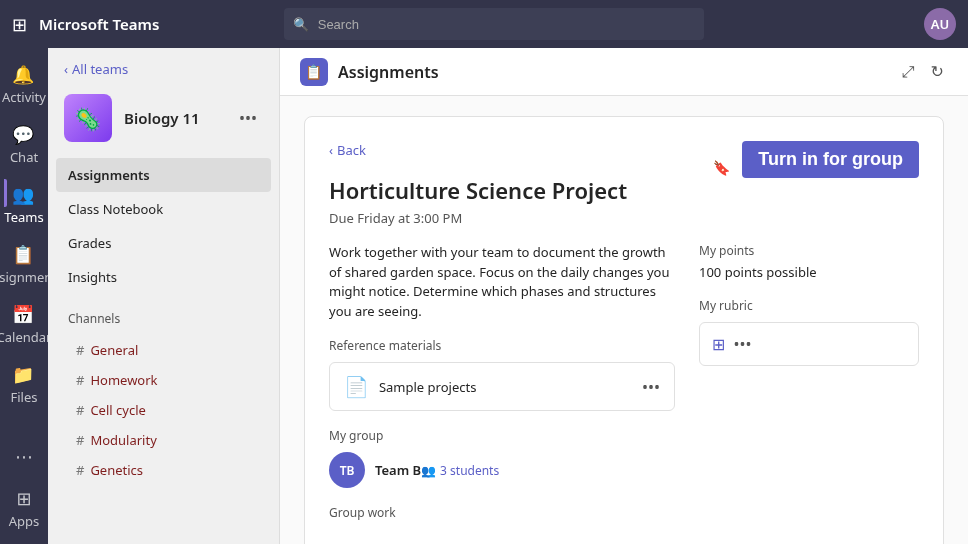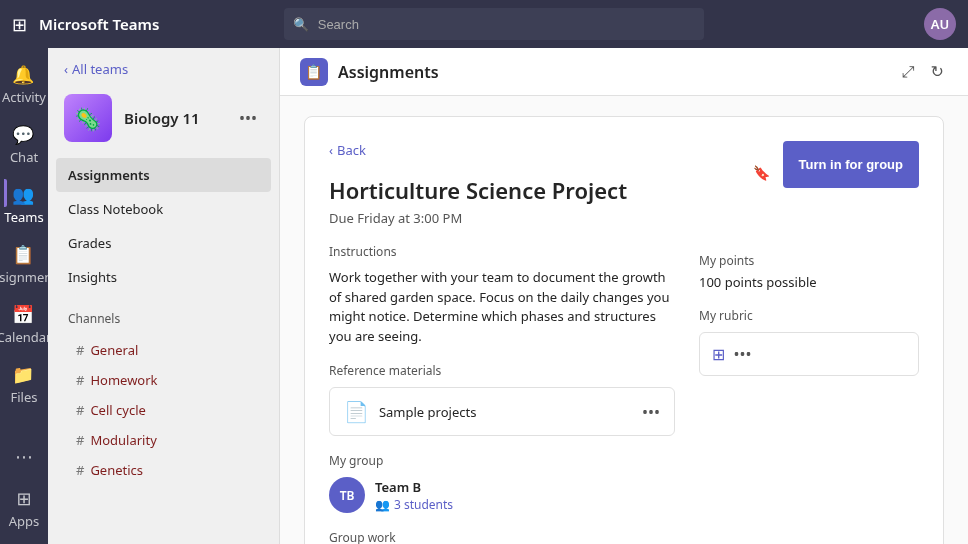--- a/index.html
+++ b/index.html
@@ -258,36 +258,36 @@
     .group-avatar {
       width: 36px; height: 36px;
       border-radius: 50%;
       background: #5b5fc7;
       color: white;
       display: flex; align-items: center; justify-content: center;
       font-size: 12px;
       font-weight: 600;
       flex-shrink: 0;
     }
-    .group-info { display: flex; flex-direction: column; }
+    .group-info { display: flex; flex-direction: row; }
     .group-name { font-size: 13px; font-weight: 600; color: #252525; }
     .group-students { font-size: 12px; color: #5b5fc7; display: flex; align-items: center; gap: 4px; }
 
     
     .assignment-right {
       width: 220px;
       flex-shrink: 0;
     }
     .turn-in-btn {
       background: #5b5fc7;
       color: white;
       border: none;
       border-radius: 4px;
-      padding: 16px 16px;
-      font-size: 13px;
+      padding: 8px 16px;
+      font-size: 18px;
       font-weight: 600;
       cursor: pointer;
       white-space: nowrap;
       float: right;
       margin-bottom: 16px;
     }
     .points-section { clear: both; margin-top: 48px; }
     .points-label { font-size: 12px; color: #555; margin-bottom: 4px; }
     .points-value { font-size: 13px; color: #252525; margin-bottom: 16px; }
 
@@ -429,21 +429,20 @@
 
         <div class="assignment-main">
           <div class="back-link">
             <span>‹</span>
             <span>Back</span>
           </div>
 
           <div class="assignment-title">Horticulture Science Project</div>
           <div class="assignment-due">Due Friday at 3:00 PM</div>
 
-          <div class="section-label">Instructions</div>
           <div class="section-body">Work together with your team to document the growth of shared garden space. Focus on the daily changes you might notice. Determine which phases and structures you are seeing.</div>
 
           <div class="section-label">Reference materials</div>
           <div class="ref-card">
             <span class="ref-icon">📄</span>
             <span class="ref-name">Sample projects</span>
             <span class="ref-more">•••</span>
           </div>
 
           <div class="section-label">My group</div>

